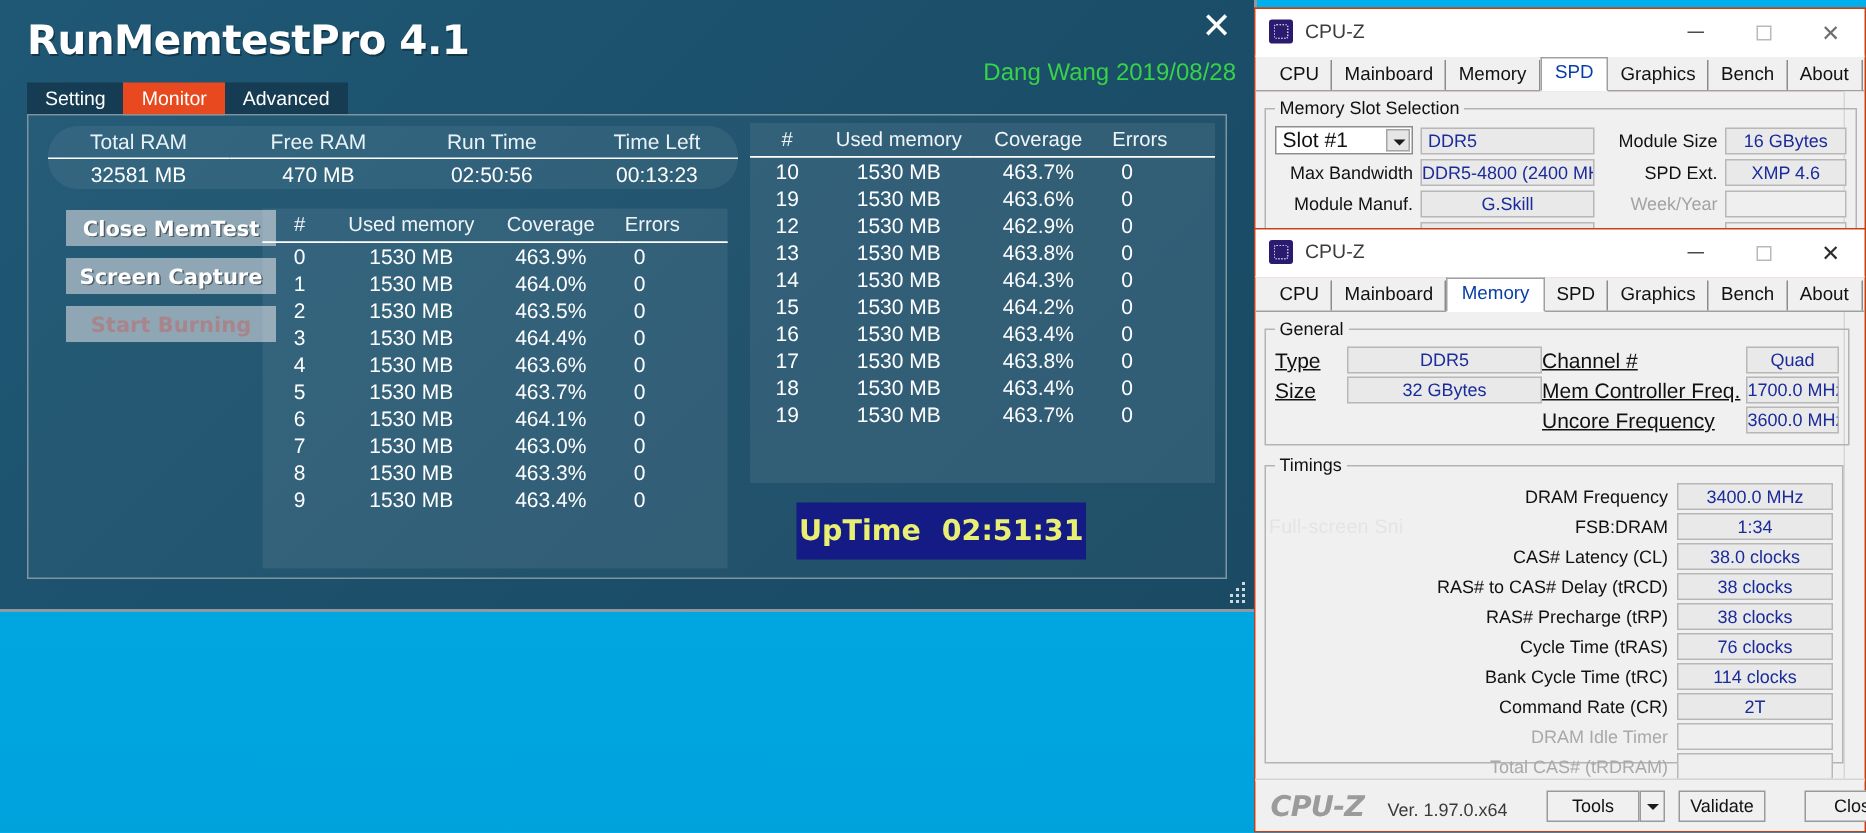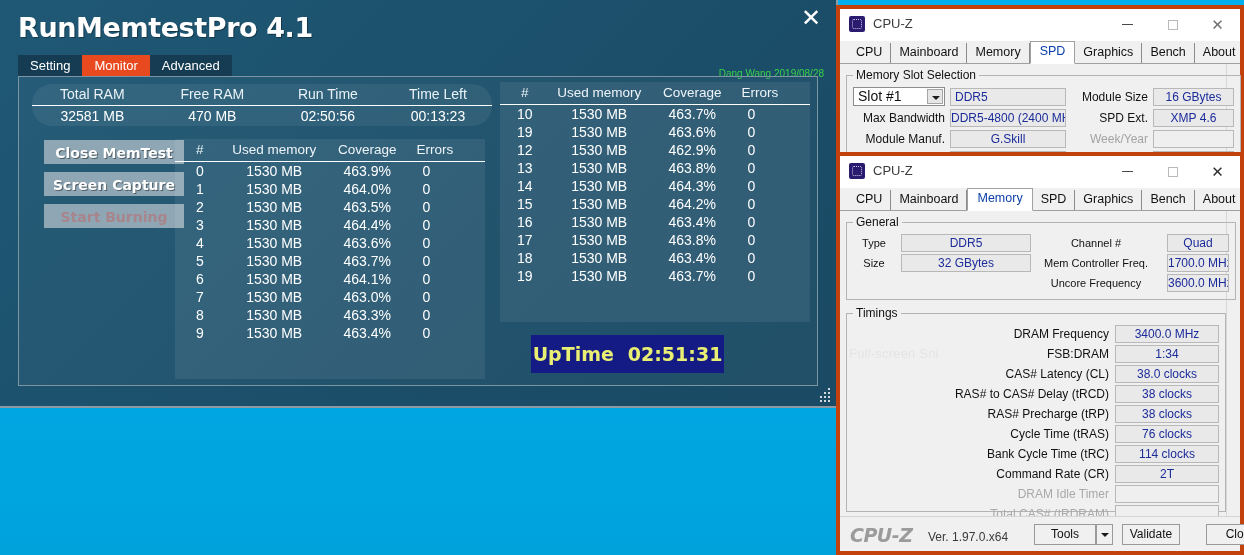--- a/index.html
+++ b/index.html
@@ -34,22 +34,22 @@
     font-family:"DejaVu Sans", sans-serif;
     color:#ffffff;
     text-shadow:1px 1px 0 rgba(0,0,0,.35);
   }
   .mt-close{
     position:absolute;right:12px;top:6px;width:26px;height:26px;
     color:#ffffff;font-size:24px;line-height:24px;text-align:center;
     font-family:"Liberation Sans", sans-serif;cursor:pointer;font-weight:300;
   }
   .mt-author{
-    position:absolute;right:12px;top:68px;
-    color:#38d14a;font-size:10px;
+    position:absolute;right:12px;top:40px;
+    color:#38d14a;font-size:16px;
   }
   
   .mt-tabs{position:absolute;left:18px;top:55px;display:flex;}
   .mt-tab{
     background:#153c52;color:#ffffff;
     font-size:13px;padding:3px 12px 4px 12px;
     border:none;cursor:pointer;
   }
   .mt-tab.active{background:#e8491e;}
   
@@ -111,21 +111,21 @@
     font-family:"DejaVu Sans", sans-serif;
   }
   
   .mt-grip{position:absolute;right:4px;bottom:4px;width:14px;height:14px;}
   .mt-grip i{position:absolute;width:2px;height:2px;background:#cfd9df;display:block;}
 
   
   .cpuz{
     position:absolute;
     background:#ef4444;
-    border:4px solid #c2410c;
+    border:1px solid #c2410c;
     box-sizing:border-box;
     font-family:"Liberation Sans", sans-serif;
     color:#000;
   }
   #cpuz-spd{left:836px;top:5px;width:408px;height:160px;z-index:5;}
   #cpuz-mem{left:836px;top:152px;width:408px;height:403px;z-index:6;}
 
   .cz-titlebar{
     height:31px;background:#ffffff;position:relative;
     border-bottom:1px solid #ffffff;
@@ -214,21 +214,21 @@
   .spd-row{display:flex;align-items:center;height:21px;}
   .spd-row .lbl{font-size:12px;text-align:right;width:92px;padding-right:5px;color:#111;white-space:nowrap;}
   .spd-row .lbl.dim{color:#a3a3a3;}
   .spd-row .val{flex:1;}
   .spd-row-r .lbl{width:82px;}
   
   .mem-general{display:flex;}
   .mem-gen-l{width:178px;}
   .mem-gen-r{width:198px;}
   .mem-row{display:flex;align-items:center;height:20px;}
-  .mem-row .lbl{font-size:11px;text-align:center;padding-right:6px;color:#111;white-space:nowrap;}
+  .mem-row .lbl{font-size:14px;text-align:left;padding-right:6px;color:#111;white-space:nowrap;text-decoration:underline;}
   .mem-gen-l .lbl{width:42px;}
   .mem-gen-r .lbl{width:130px;}
   .mem-row .val{flex:1;}
   .tim-row{display:flex;align-items:center;height:20px;justify-content:flex-end;}
   .tim-row .lbl{font-size:12px;text-align:right;padding-right:6px;color:#111;white-space:nowrap;}
   .tim-row .lbl.dim{color:#a9a9a9;}
   .tim-row .val{width:104px;}
   .ghost{
     position:absolute;left:2px;top:26px;font-size:13px;color:#e4e4e4;
     pointer-events:none;letter-spacing:0.2px;

